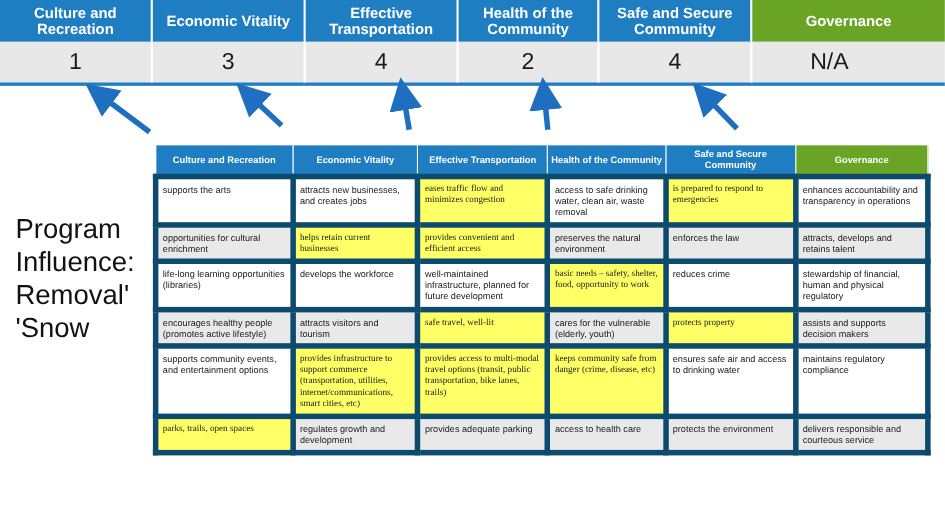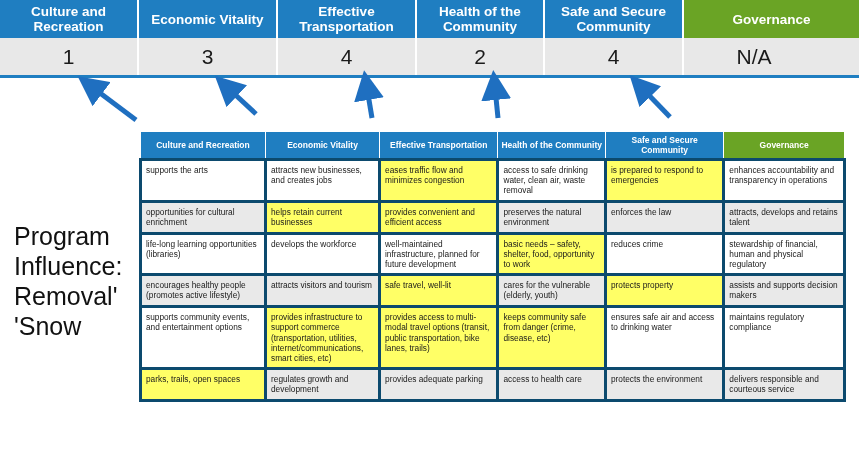--- a/index.html
+++ b/index.html
@@ -66,21 +66,20 @@
   
   #caption {
     position: absolute;
     left: 14px;
     top: 193px;
     width: 125px;
     font-size: 25px;
     line-height: 30px;
     color: #111111;
     text-align: left;
-    margin-top: 28px;
   }
 
   
   #arrows {
     position: absolute;
     left: 0;
     top: 0;
     width: 859px;
     height: 465px;
     pointer-events: none;
@@ -106,27 +105,27 @@
     box-sizing: border-box;
   }
   #matrix th.blue { background: #1f7ec1; }
   #matrix th.green { background: #6aa425; }
   #matrix td {
     font-size: 8.3px;
     line-height: 10.2px;
     color: #1a1a1a;
     vertical-align: top;
     padding: 4px 4px;
-    border: 3px solid #0c4a6e;
+    border: 5px solid #0c4a6e;
     background: #ffffff;
     box-sizing: border-box;
     height: 32px;
   }
   #matrix tr.shaded td { background: #e9e9e9; }
-  #matrix td.hl { background: #ffff66 !important; }
+  #matrix td.hl { background: #ffff66 !important; font-family: Liberation Serif, serif; }
   #matrix td.blank { background: #ffffff !important; border: none; }
   #matrix tr.shaded td.blank { background: #ffffff !important; }
 </style>
 </head>
 <body>
 
 <div id="top-band">
     <div class="top-cell blue" style="width: 139px;">Culture and Recreation</div>
     <div class="top-cell blue" style="width: 139px;">Economic Vitality</div>
     <div class="top-cell blue" style="width: 139px;">Effective Transportation</div>

